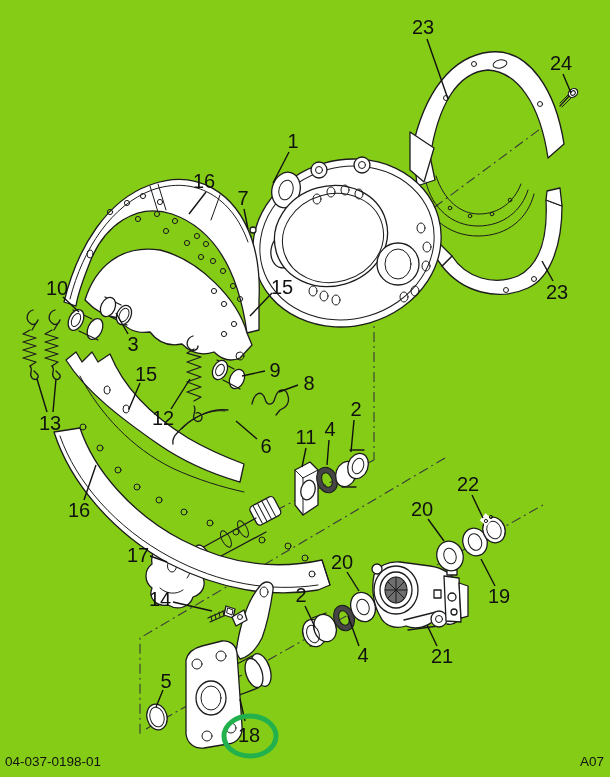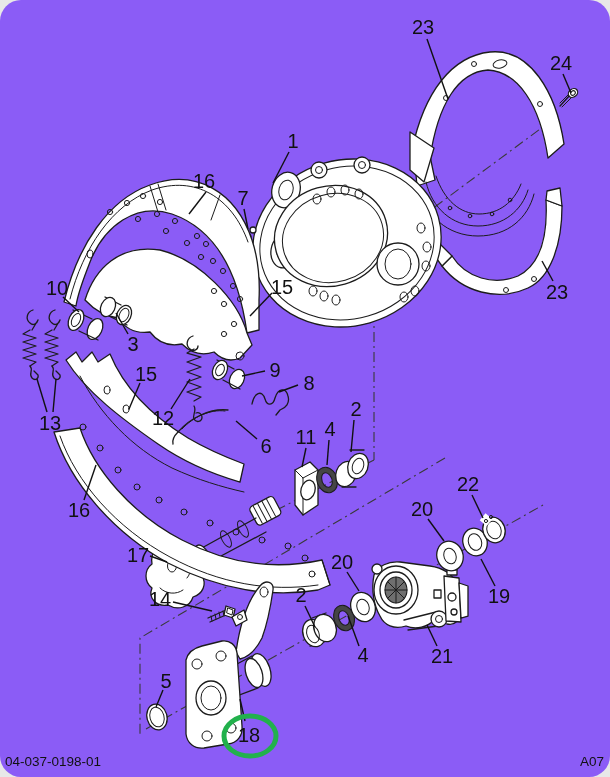--- a/index.html
+++ b/index.html
@@ -1,17 +1,17 @@
 <!DOCTYPE html>
 <html><head>
 <meta charset="utf-8">
 <style>
   html,body{margin:0;padding:0;background:#e8e8e8;}
-  .page{position:relative;width:610px;height:777px;background:#8b5cf6;overflow:hidden;
-        font-family:"Liberation Sans", sans-serif;border-radius:21px;}
+  .page{position:relative;width:610px;height:777px;background:#84cc16;overflow:hidden;
+        font-family:"Liberation Sans", sans-serif;}
   svg{position:absolute;left:0;top:0;}
   .ln{fill:none;stroke:#1c1c1c;stroke-width:1.3;stroke-linecap:round;stroke-linejoin:round;}
   .thin{fill:none;stroke:#1c1c1c;stroke-width:1;stroke-linecap:round;stroke-linejoin:round;}
   .wf{fill:#ffffff;stroke:#1c1c1c;stroke-width:1.3;stroke-linejoin:round;}
   .dark{fill:#454545;stroke:#1c1c1c;stroke-width:1.1;fill-rule:evenodd;}
   .cl{fill:none;stroke:#3a3a3a;stroke-width:1.1;stroke-dasharray:10 4 2 4;}
   .leader{stroke:#111;stroke-width:1.4;fill:none;}
   .callout{font-family:"Liberation Sans",sans-serif;font-size:20px;fill:#111;
            text-anchor:middle;dominant-baseline:central;}
   .footer{font-family:"Liberation Sans",sans-serif;font-size:13.5px;fill:#111;}

